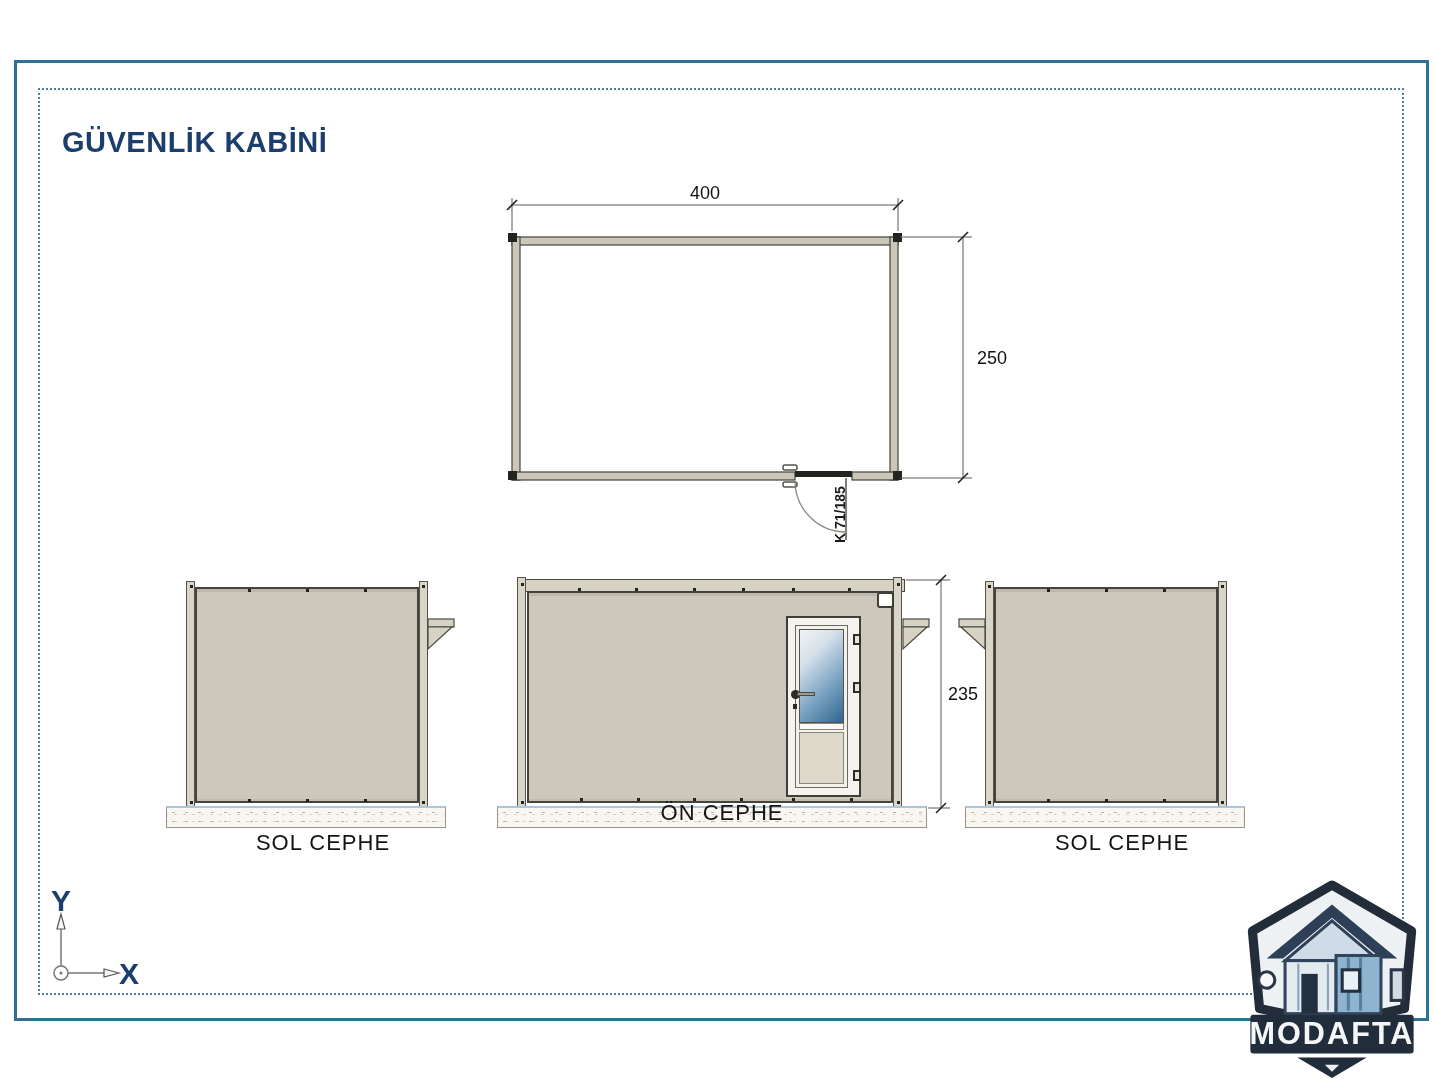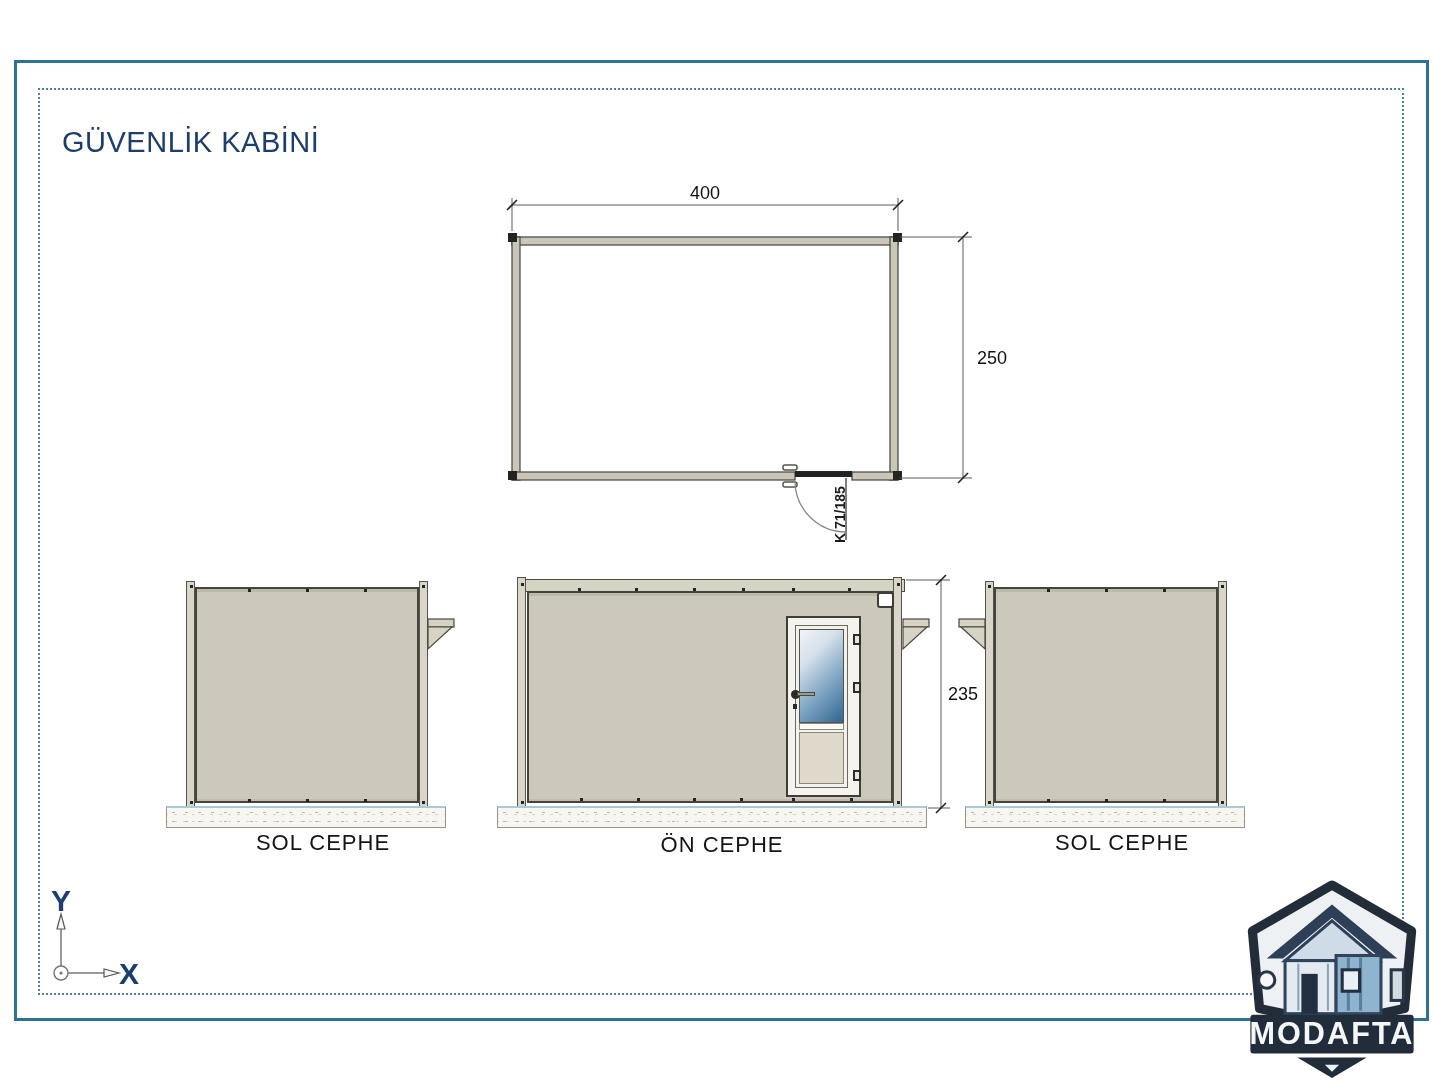--- a/index.html
+++ b/index.html
@@ -3,21 +3,21 @@
 <meta charset="utf-8">
 <style>
   html,body{margin:0;padding:0;background:#ffffff;}
   .page{position:relative;width:1433px;height:1080px;background:#ffffff;overflow:hidden;
         font-family:"Liberation Sans",sans-serif;}
   
   .frame-outer{position:absolute;left:14px;top:60px;width:1409px;height:955px;
                border:3px solid #2e7194;z-index:1;}
   .frame-dotted{position:absolute;left:38px;top:88px;width:1362px;height:903px;
                 border:2px dotted #4f7f9e;z-index:1;}
-  .title{position:absolute;left:62px;top:126px;font-size:29px;font-weight:normal;
+  .title{position:absolute;left:62px;top:126px;font-size:29px;font-weight:bold;
          color:#1c3e6c;letter-spacing:.5px;z-index:3;}
   
   .post{position:absolute;width:9px;background:#d9d6c9;border:1px solid #55544a;z-index:2;box-sizing:border-box;}
   .panel{position:absolute;background:#ccc8bb;border:2px solid #45443c;z-index:2;box-sizing:border-box;
          box-shadow:inset 0 3px 0 rgba(0,0,0,.07), inset 0 -2px 0 rgba(0,0,0,.05);}
   .fascia{position:absolute;background:#d6d2c4;border:1px solid #4a4a40;z-index:2;box-sizing:border-box;}
   .foundation{position:absolute;height:22px;background-color:#f8f6f0;
      background-image:radial-gradient(#bcb5a3 1px, transparent 1.4px),radial-gradient(#d9d3c3 1px, transparent 1.3px);
      background-size:13px 9px,9px 7px;background-position:0 0,4px 3px;
      border:1px solid #9a9486;border-top:2px solid #a9c8da;z-index:2;box-sizing:border-box;}
@@ -77,21 +77,21 @@
       <div class="door-panel"></div>
     </div>
     <div class="door-knob"></div>
     <div class="door-bar"></div>
     <div class="door-key"></div>
     <div class="hinge" style="top:16px;"></div>
     <div class="hinge" style="top:64px;"></div>
     <div class="hinge" style="top:152px;"></div>
   </div>
   <div class="foundation" style="left:497px;top:806px;width:430px;"></div>
-  <div class="view-label" style="left:722px;top:832px;">ÖN CEPHE</div>
+  <div class="view-label" style="left:722px;top:800px;">ÖN CEPHE</div>
 
   <div class="post" style="left:985px;top:581px;height:228px;"></div>
   <div class="panel" style="left:994px;top:587px;width:224px;height:216px;"></div>
   <div class="post" style="left:1218px;top:581px;height:228px;"></div>
   <div class="foundation" style="left:965px;top:806px;width:280px;"></div>
   <div class="view-label" style="left:1122px;top:830px;">SOL CEPHE</div>
 
   <svg class="overlay" width="1433" height="1080" viewBox="0 0 1433 1080">
 
     <g stroke="#45443c" stroke-width="1.2" fill="#cbc7b8">

